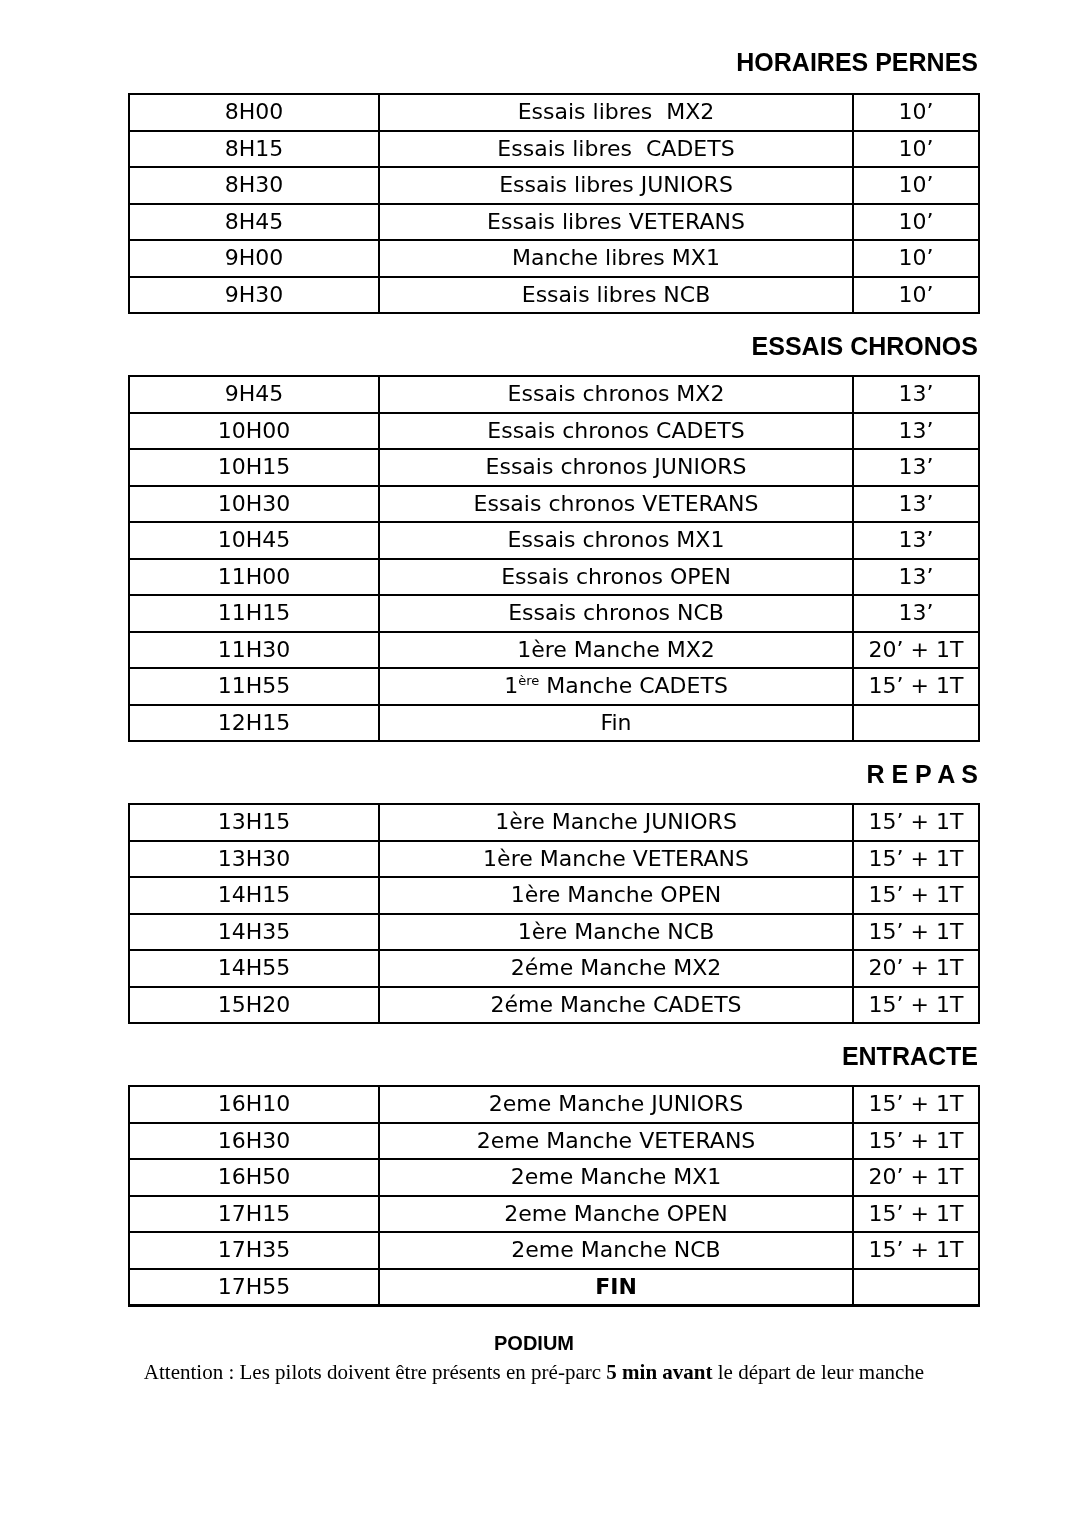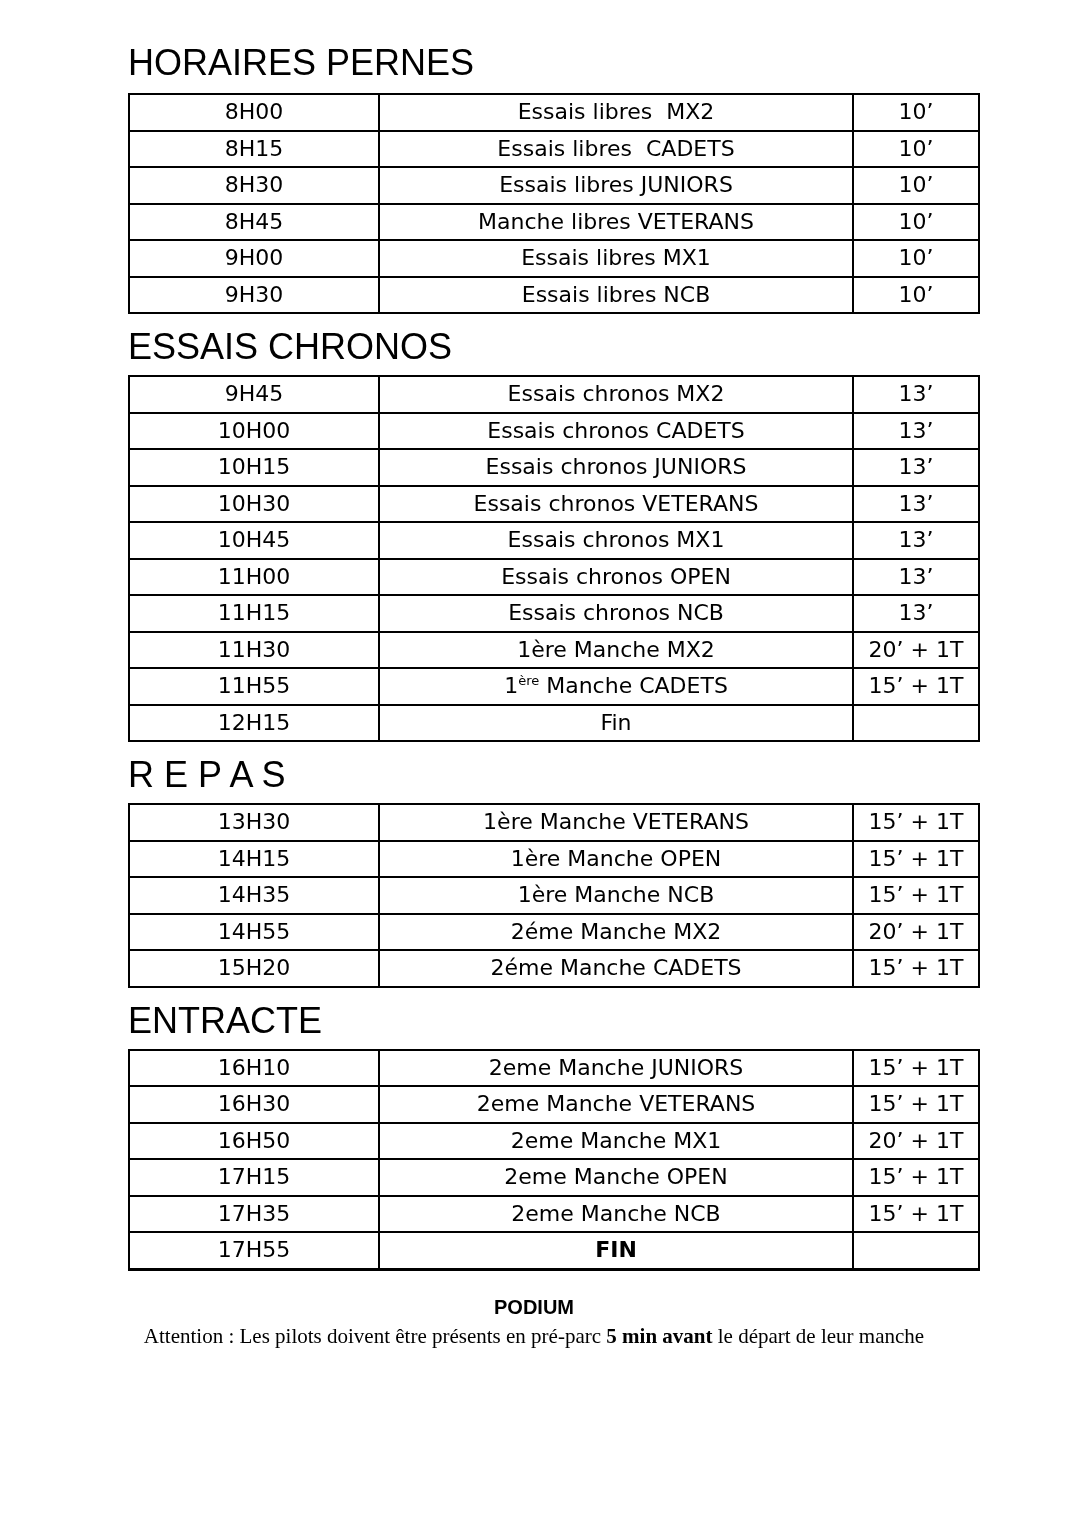--- a/index.html
+++ b/index.html
@@ -14,24 +14,24 @@
     position: relative;
     font-family: "DejaVu Sans", sans-serif;
     overflow: hidden;
   }
   .content {
     width: 850px;
     margin-left: 128px;
   }
   .section-title {
     font-family: "Liberation Sans", sans-serif;
-    font-weight: normal;
-    font-size: 36px;
+    font-weight: bold;
+    font-size: 25px;
     line-height: 35px;
-    text-align: left;
+    text-align: right;
     margin: 15px 0 11px 0;
   }
   .section-title.first {
     margin-top: 45px;
     margin-bottom: 13px;
   }
   table.schedule {
     border-collapse: collapse;
     table-layout: fixed;
     width: 850px;
@@ -101,26 +101,26 @@
           <td class="event-cell"><span>Essais libres  CADETS</span></td>
           <td class="duration-cell">10’</td>
         </tr>
         <tr>
           <td class="time-cell">8H30</td>
           <td class="event-cell"><span>Essais libres JUNIORS</span></td>
           <td class="duration-cell">10’</td>
         </tr>
         <tr>
           <td class="time-cell">8H45</td>
-          <td class="event-cell"><span>Manche libres VETERANS</span></td>
+          <td class="event-cell"><span>Essais libres VETERANS</span></td>
           <td class="duration-cell">10’</td>
         </tr>
         <tr>
           <td class="time-cell">9H00</td>
-          <td class="event-cell"><span>Essais libres MX1</span></td>
+          <td class="event-cell"><span>Manche libres MX1</span></td>
           <td class="duration-cell">10’</td>
         </tr>
         <tr>
           <td class="time-cell">9H30</td>
           <td class="event-cell"><span>Essais libres NCB</span></td>
           <td class="duration-cell">10’</td>
         </tr>
       </tbody>
   </table>
 
@@ -186,20 +186,25 @@
   </table>
 
   <div class="section-title">R E P A S</div>
   <table class="schedule">
     <colgroup>
         <col style="width:250px">
         <col style="width:474px">
         <col style="width:126px">
       </colgroup>
     <tbody>
+        <tr>
+          <td class="time-cell">13H15</td>
+          <td class="event-cell"><span>1ère Manche JUNIORS</span></td>
+          <td class="duration-cell">15’ + 1T</td>
+        </tr>
         <tr>
           <td class="time-cell">13H30</td>
           <td class="event-cell"><span>1ère Manche VETERANS</span></td>
           <td class="duration-cell">15’ + 1T</td>
         </tr>
         <tr>
           <td class="time-cell">14H15</td>
           <td class="event-cell"><span>1ère Manche OPEN</span></td>
           <td class="duration-cell">15’ + 1T</td>
         </tr>

